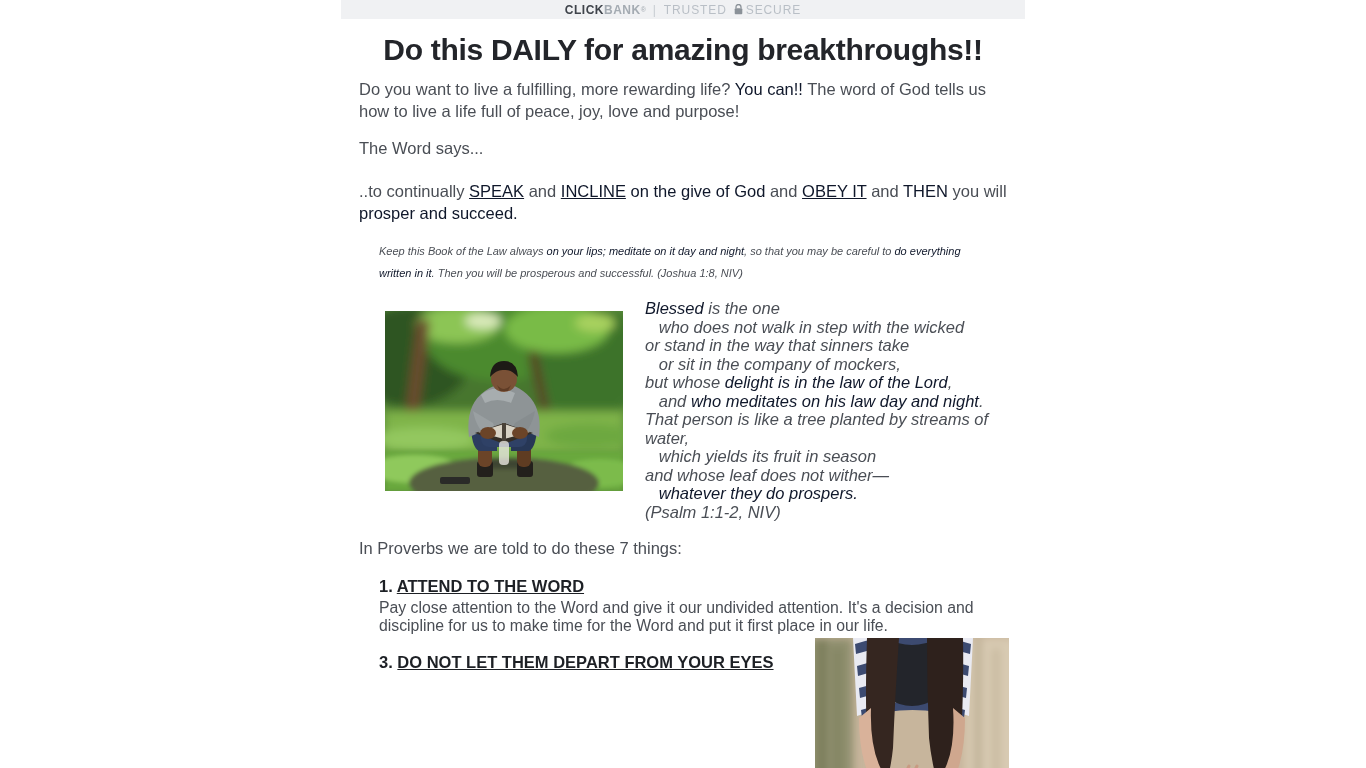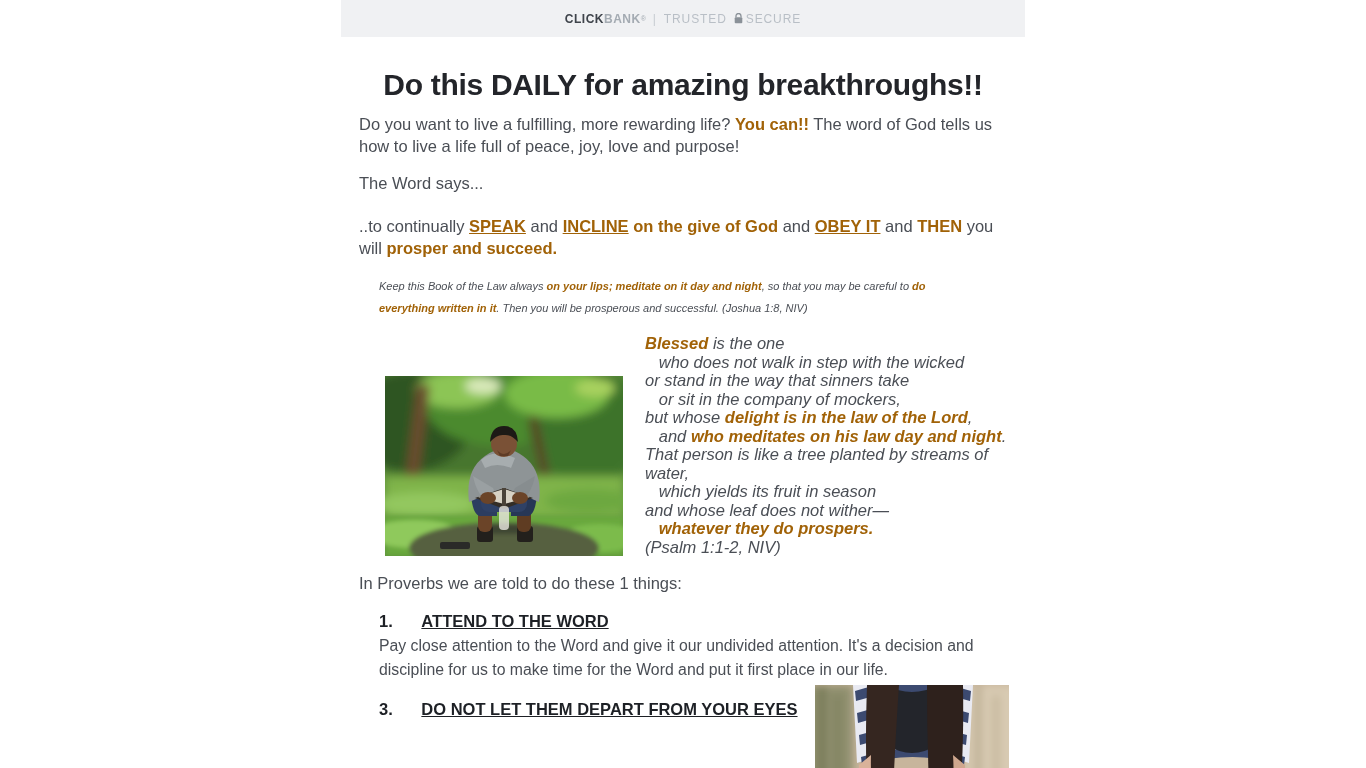--- a/index.html
+++ b/index.html
@@ -3,60 +3,60 @@
 <meta charset="utf-8">
 <style>
   html,body{margin:0;padding:0;}
   body{
     width:1366px;height:768px;overflow:hidden;background:#ffffff;
     font-family:"Liberation Sans",sans-serif;color:#4a4e55;
   }
   .page{width:684px;margin:0 auto;}
   
   .trustbar{
-    height:37px;background:#f0f1f3;display:flex;align-items:center;justify-content:center;
+    height:19px;background:#f0f1f3;display:flex;align-items:center;justify-content:center;
     font-size:12px;letter-spacing:.9px;color:#b9bfc6;user-select:none;
   }
   .tb-click{font-weight:700;color:#3f444b;letter-spacing:.5px;}
   .tb-bank{font-weight:700;color:#a4abb2;letter-spacing:.5px;}
   .tb-reg{font-size:7px;vertical-align:top;color:#a4abb2;margin-right:6px;}
   .tb-sep{color:#c6cbd1;margin-right:7px;font-weight:400;}
   .tb-word{color:#b9bfc6;}
   .tb-lock{margin:0 3px 0 7px;display:inline-block;position:relative;top:1px;}
   
   .content{padding:0 18px;}
   h1{
-    margin:31px 0 0;text-align:center;font-size:30px;line-height:34px;
+    margin:14px 0 0;text-align:center;font-size:30px;line-height:34px;
     font-weight:700;color:#23252a;letter-spacing:-.3px;
   }
   p{margin:0;font-size:16.5px;line-height:22px;}
   .p-intro{margin-top:11px;}
   .p-wordsays{margin-top:15px;}
   .p-instruction{margin-top:21px;}
   .quote{
     margin:16px 44px 0 20px;font-style:italic;font-size:11px;line-height:22px;
   }
-  .figure-row{margin-top:27px;margin-left:26px;display:flex;align-items:flex-end;}
+  .figure-row{margin-top:27px;margin-left:26px;display:flex;}
   .photo1{flex:0 0 238px;width:238px;height:180px;}
   .psalm{
     margin-left:22px;margin-top:-12px;font-style:italic;font-size:16.5px;
     line-height:18.5px;white-space:pre-wrap;
   }
   .p-proverbs{margin-top:16px;}
   .list{margin-left:20px;margin-top:3px;}
   .item{margin-top:17px;}
   .item-head{font-size:16.5px;line-height:20px;color:#1d2025;font-weight:700;}
   .item-num{font-weight:700;color:#1d2025;}
-  .item-title{font-weight:700;color:#1d2025;text-decoration:underline;padding-right:2px;margin-left:24px;}
-  .item-body{font-size:15.8px;line-height:24px;margin-top:3px;}
+  .item-title{font-weight:700;color:#1d2025;text-decoration:underline;padding-right:2px;}
+  .item-body{font-size:15.8px;line-height:18px;margin-top:3px;}
   .photo2{
     float:right;width:194px;height:220px;margin-left:14px;margin-top:-14px;margin-right:-2px;
   }
   
-  .b{font-weight:700;color:#a16207;}
+  .b{font-weight:400;color:#0f172a;}
   .u{text-decoration:underline;}
   .i{font-style:italic;}
 </style>
 </head>
 <body>
 
 <div class="page">
 
   <div class="trustbar">
     <span class="tb-click">CLICK</span>
@@ -146,21 +146,21 @@
    or sit in the company of mockers,
 but whose </span><span class="b i">delight is in the law of the Lord</span><span class="i">,
    and </span><span class="b i">who meditates on his law day and night</span><span class="i">.
 That person is like a tree planted by streams of water,
    which yields its fruit in season
 and whose leaf does not wither—
    </span><span class="b i">whatever they do prospers.</span><span class="i">
 (Psalm 1:1-2, NIV)</span></div>
     </div>
 
-    <p class="p-proverbs">In Proverbs we are told to do these 1 things:</p>
+    <p class="p-proverbs">In Proverbs we are told to do these 7 things:</p>
 
     <div class="list">
 
       <div class="item">
         <div class="item-head"><span class="item-num">1.</span> <span class="item-title">ATTEND TO THE WORD</span></div>
         <div class="item-body">Pay close attention to the Word and give it our undivided attention. It's a decision and discipline for us to make time for the Word and put it first place in our life.</div>
       </div>
 
       <div class="item">
       </div>

